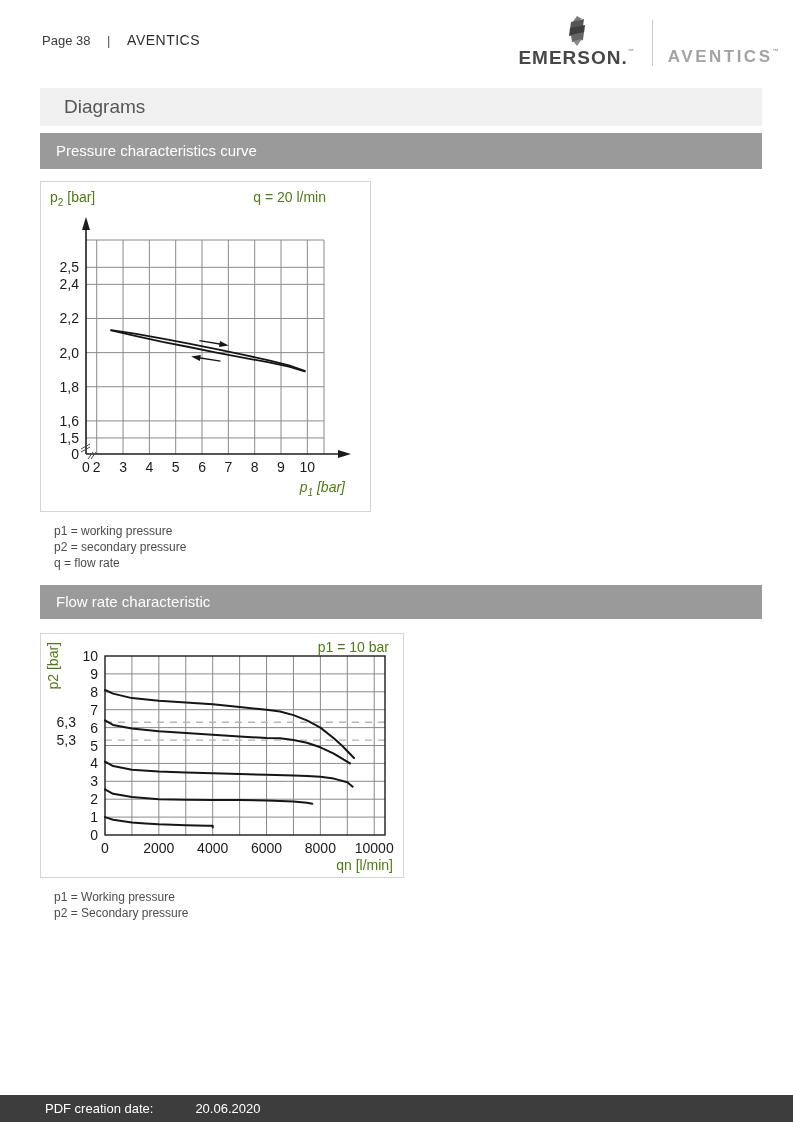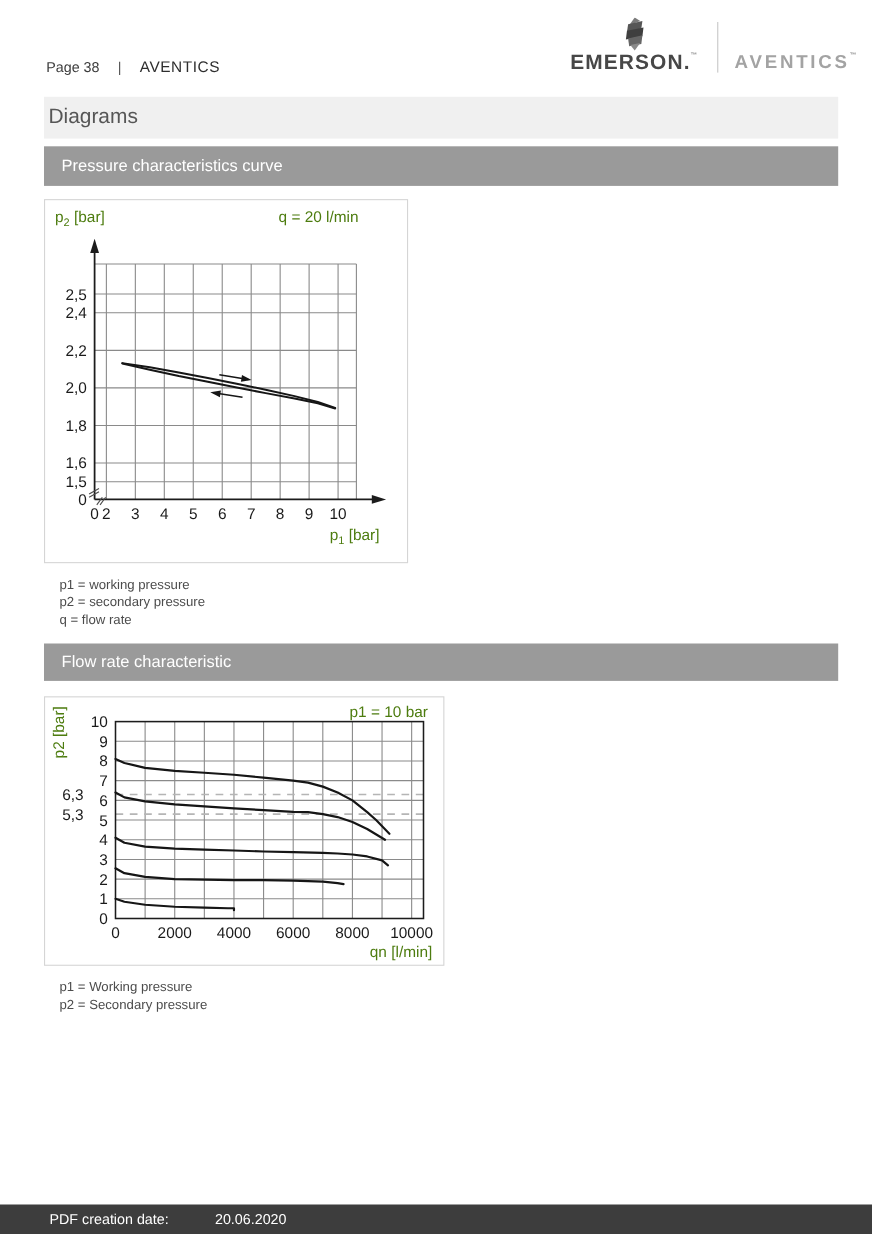--- a/index.html
+++ b/index.html
@@ -6,51 +6,51 @@
   html,body { width:793px; height:1122px; }
   body {
     position:relative;
     background:#ffffff;
     font-family:"Liberation Sans", sans-serif;
     color:#3c3c3c;
     overflow:hidden;
   }
   
   .page-header { position:relative; height:85px; }
-  .header-left { position:absolute; left:42px; top:32px; font-size:13px; color:#3c3c3c;margin-top:20px; }
+  .header-left { position:absolute; left:42px; top:32px; font-size:13px; color:#3c3c3c; }
   .header-left .sep { margin:0 13px; color:#555; }
   .header-left .brand { font-size:14px; letter-spacing:0.5px; color:#2e2e2e; }
   .logo-block { position:absolute; right:12px; top:16px; display:flex; align-items:flex-end; }
   .emerson-col { display:flex; flex-direction:column; align-items:center; }
   .emerson-word { font-size:19px; font-weight:bold; letter-spacing:1px; color:#474747; line-height:1; }
   .tm { font-size:6px; vertical-align:top; color:#8b8b8b; }
   .logo-divider { width:1px; height:46px; background:#c8c8c8; margin:0 15px 1px 17px; }
   .aventics-word { font-size:17px; font-weight:bold; letter-spacing:2.5px; color:#a3a3a3; line-height:1; margin-bottom:2px; }
   
   .content { margin-left:40px; width:722px; }
   .page-heading {
-    margin-top:3px; height:38px; line-height:38px; padding-left:4px;
+    margin-top:3px; height:38px; line-height:38px; padding-left:24px;
     background:#f0f0f0; color:#565656; font-size:19px;
   }
   .section-banner {
     margin-top:7px; height:36px; line-height:36px; padding-left:16px;
     background:#9a9a9a; color:#ffffff; font-size:15px;
   }
   .section-banner.second { margin-top:14px; height:34px; line-height:34px; }
   .chart-box {
     position:relative; margin-top:12px;
     background:#fff; border:1px solid #d5d5d5;
   }
   .chart-box.first  { width:331px; height:331px; }
   .chart-box.second { width:364px; height:245px; margin-top:14px; }
   .chart-label { position:absolute; font-size:14px; color:#4d7c0f; white-space:nowrap; }
   .chart-label sub { font-size:10px; }
   .c1-ylab { top:7px;  left:9px; }
   .c1-ann  { top:7px;  right:44px; }
-  .c1-xlab { bottom:13px; right:25px; }
+  .c1-xlab { bottom:13px; right:25px;font-style:italic; }
   .c2-ann  { top:5px;  right:14px; }
   .c2-ylab { top:8px; left:4px; writing-mode:vertical-rl; transform:rotate(180deg); }
   .c2-xlab { bottom:4px; right:10px; }
   svg text { font-family:"Liberation Sans", sans-serif; }
   .legend { margin-top:11px; font-size:12px; color:#4c4c4c; }
   .legend div { line-height:16px;padding-left:14px; }
   .legend.second { margin-top:11px; }
   
   .page-footer {
     position:absolute; left:0; bottom:0; width:793px; height:27px;

